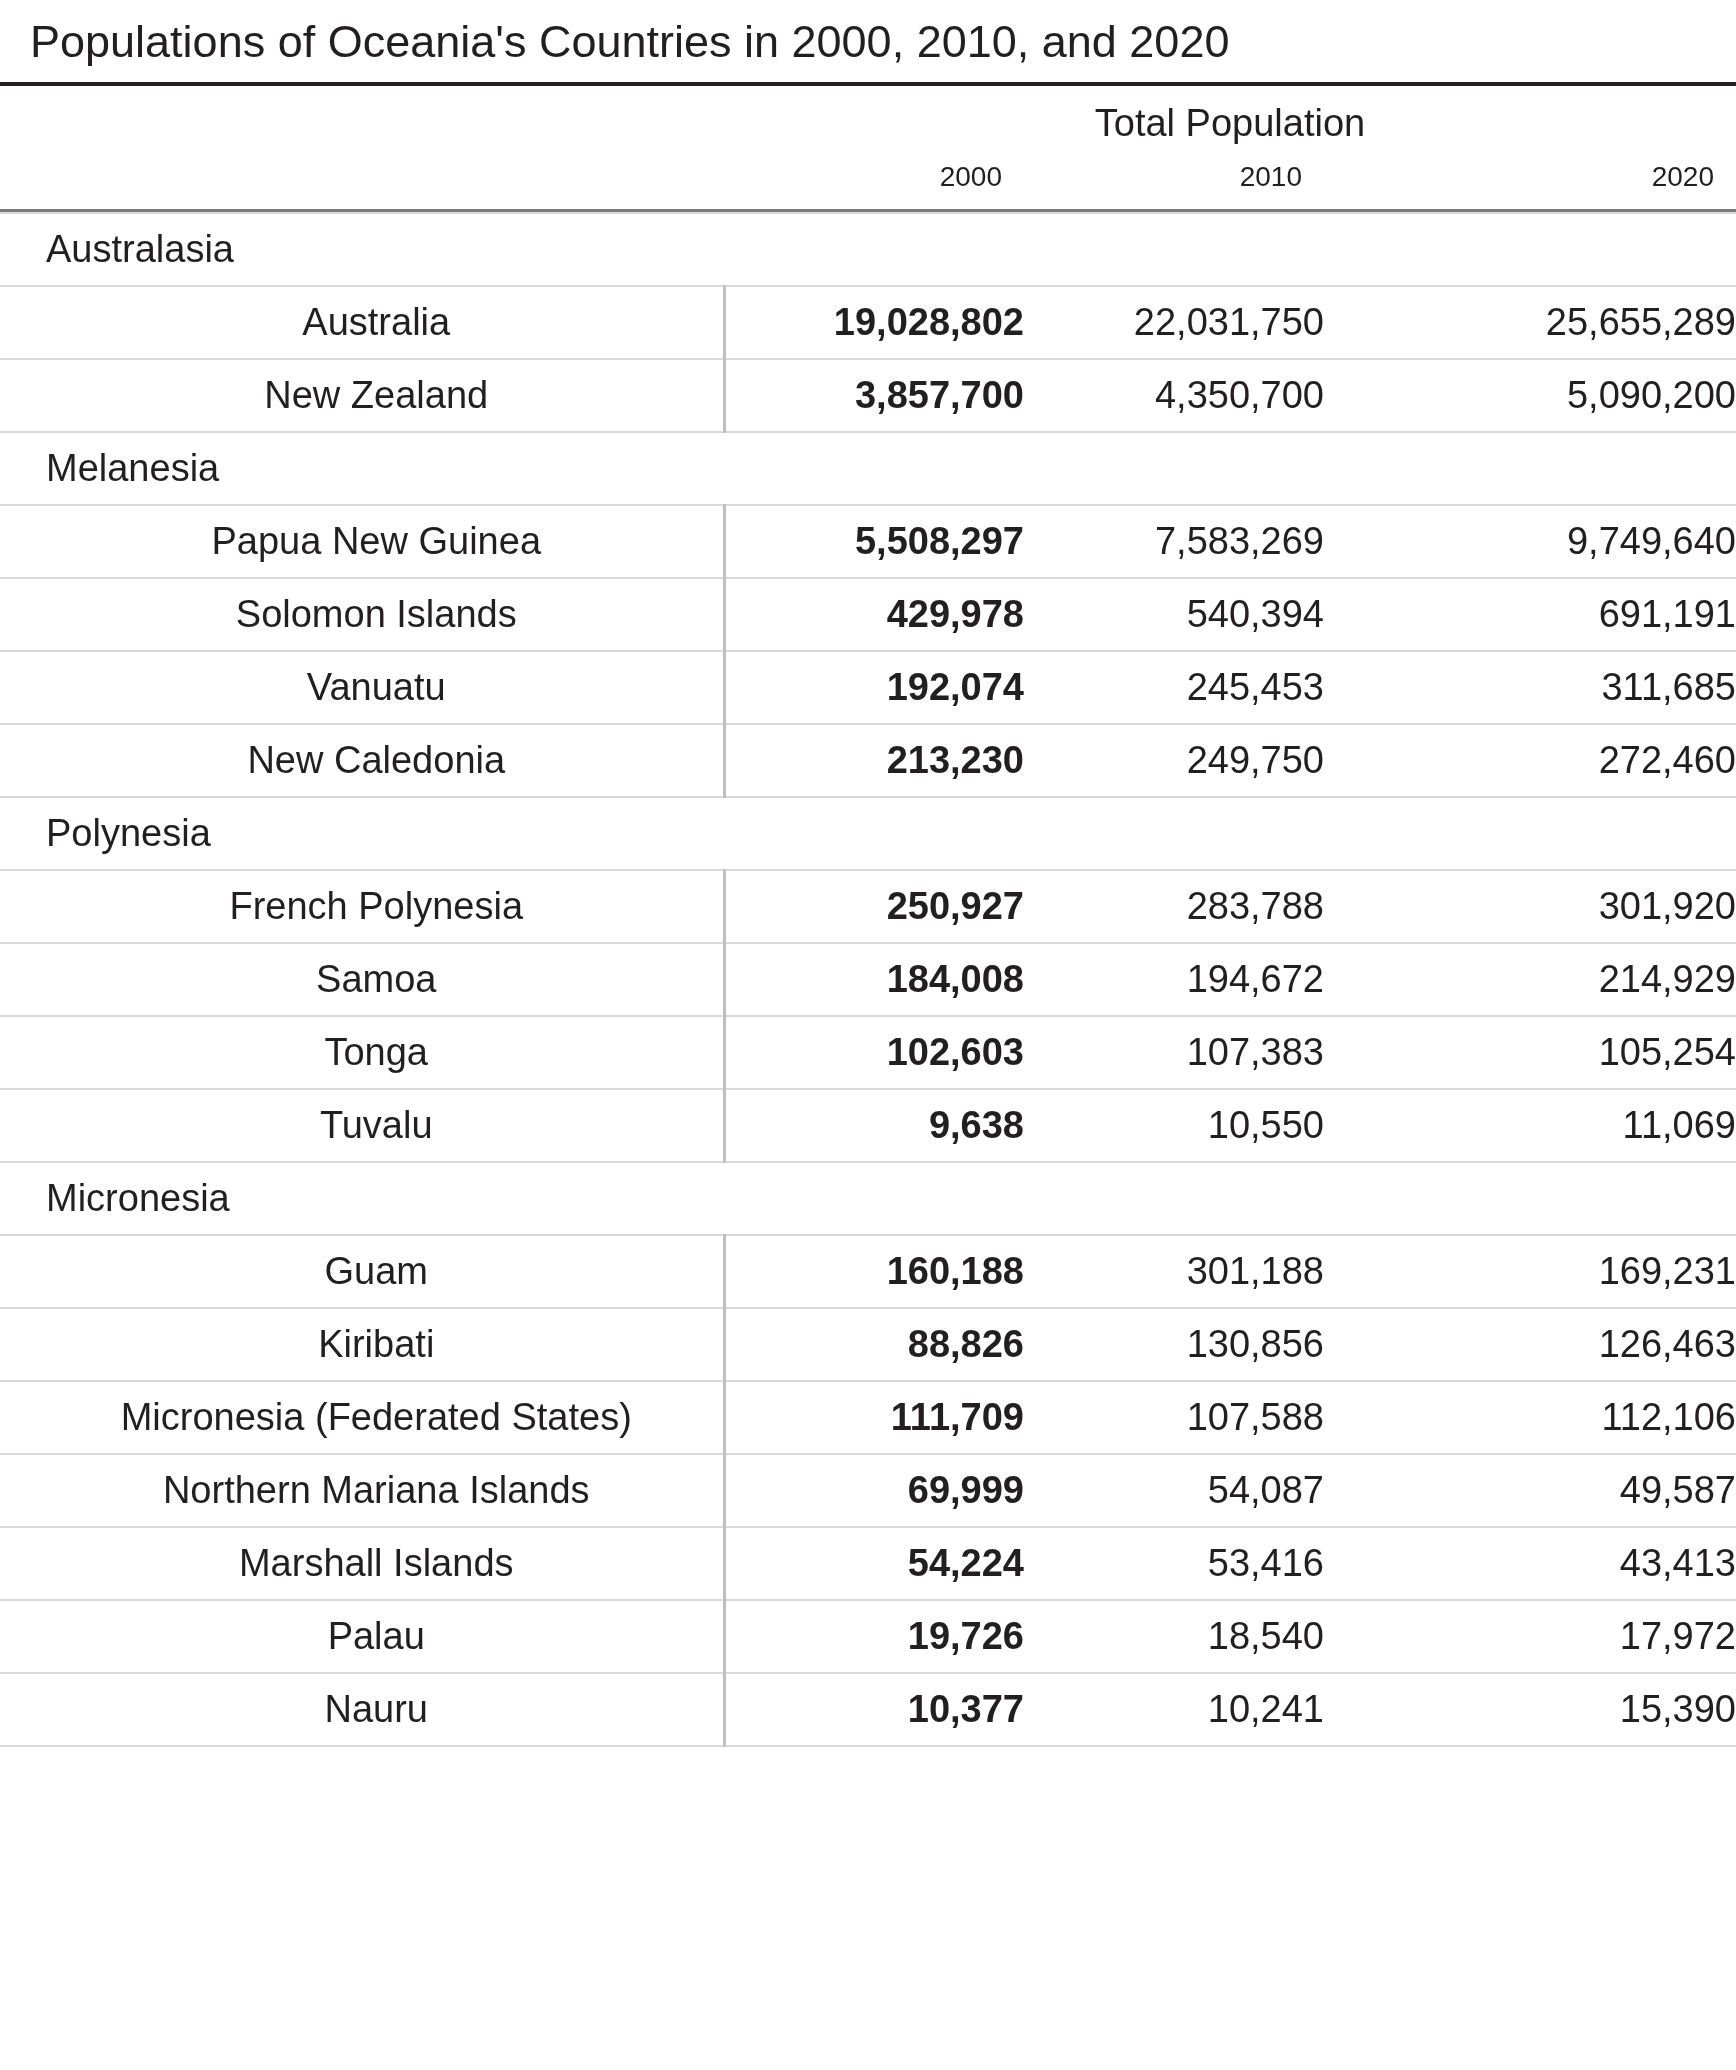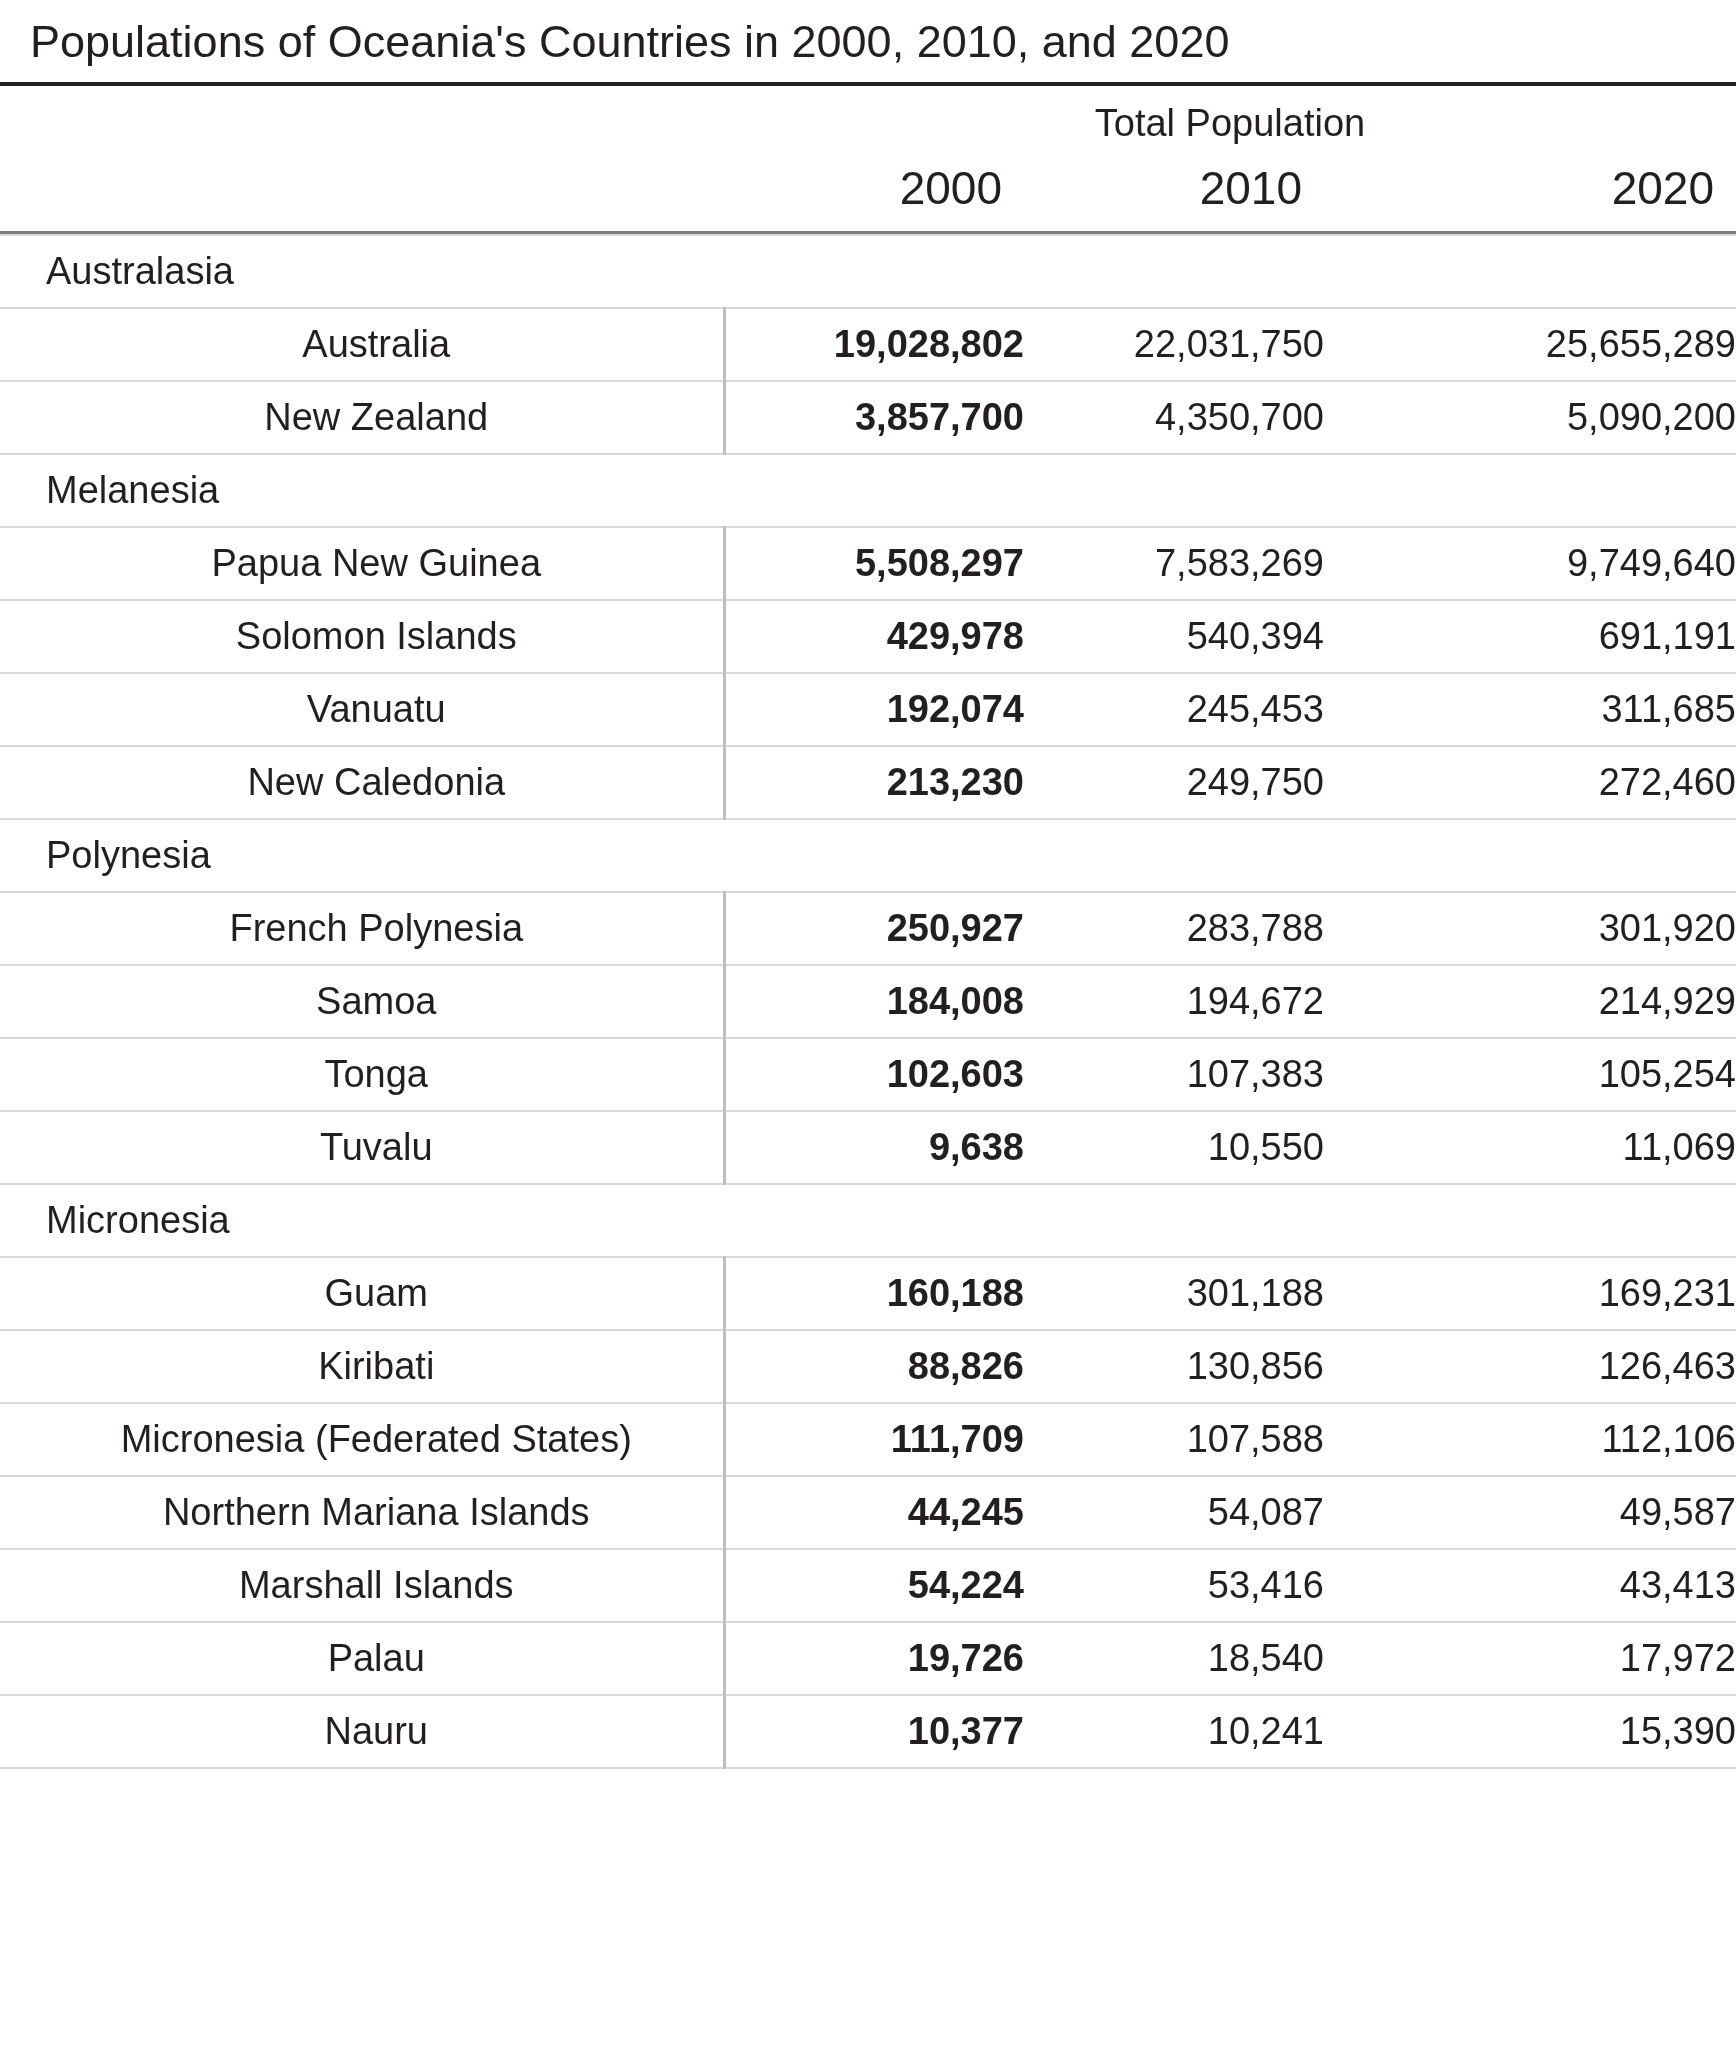--- a/index.html
+++ b/index.html
@@ -43,21 +43,21 @@
 
   .spanhead td {
     text-align: center;
     font-size: 38px;
     padding: 16px 0 10px 0;
     color: #231f20;
     font-weight: normal;
   }
   .yearhead td {
     text-align: right;
-    font-size: 46px;
+    font-size: 28px;
     padding: 6px 0 16px 0;
     color: #231f20;
     font-weight: normal;
   }
   .yearhead td.pad-r,
   .num {
     padding-right: 22px;
   }
   .head-rule td {
     padding: 0;
@@ -221,21 +221,21 @@
           <td class="num">126,463</td>
         </tr>
         <tr class="datarow">
           <td class="name">Micronesia (Federated States)</td>
           <td class="num first-num">111,709</td>
           <td class="num">107,588</td>
           <td class="num">112,106</td>
         </tr>
         <tr class="datarow">
           <td class="name">Northern Mariana Islands</td>
-          <td class="num first-num">44,245</td>
+          <td class="num first-num">69,999</td>
           <td class="num">54,087</td>
           <td class="num">49,587</td>
         </tr>
         <tr class="datarow">
           <td class="name">Marshall Islands</td>
           <td class="num first-num">54,224</td>
           <td class="num">53,416</td>
           <td class="num">43,413</td>
         </tr>
         <tr class="datarow">

